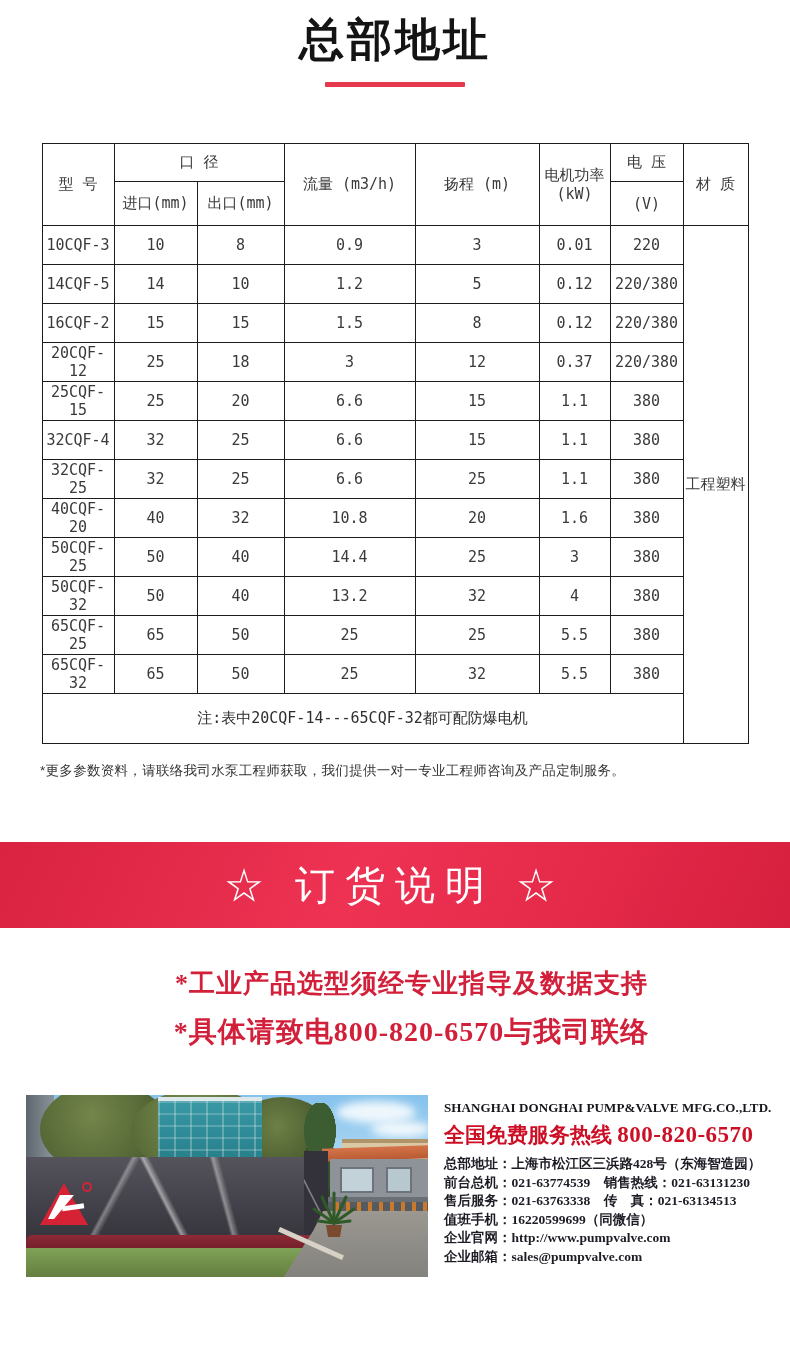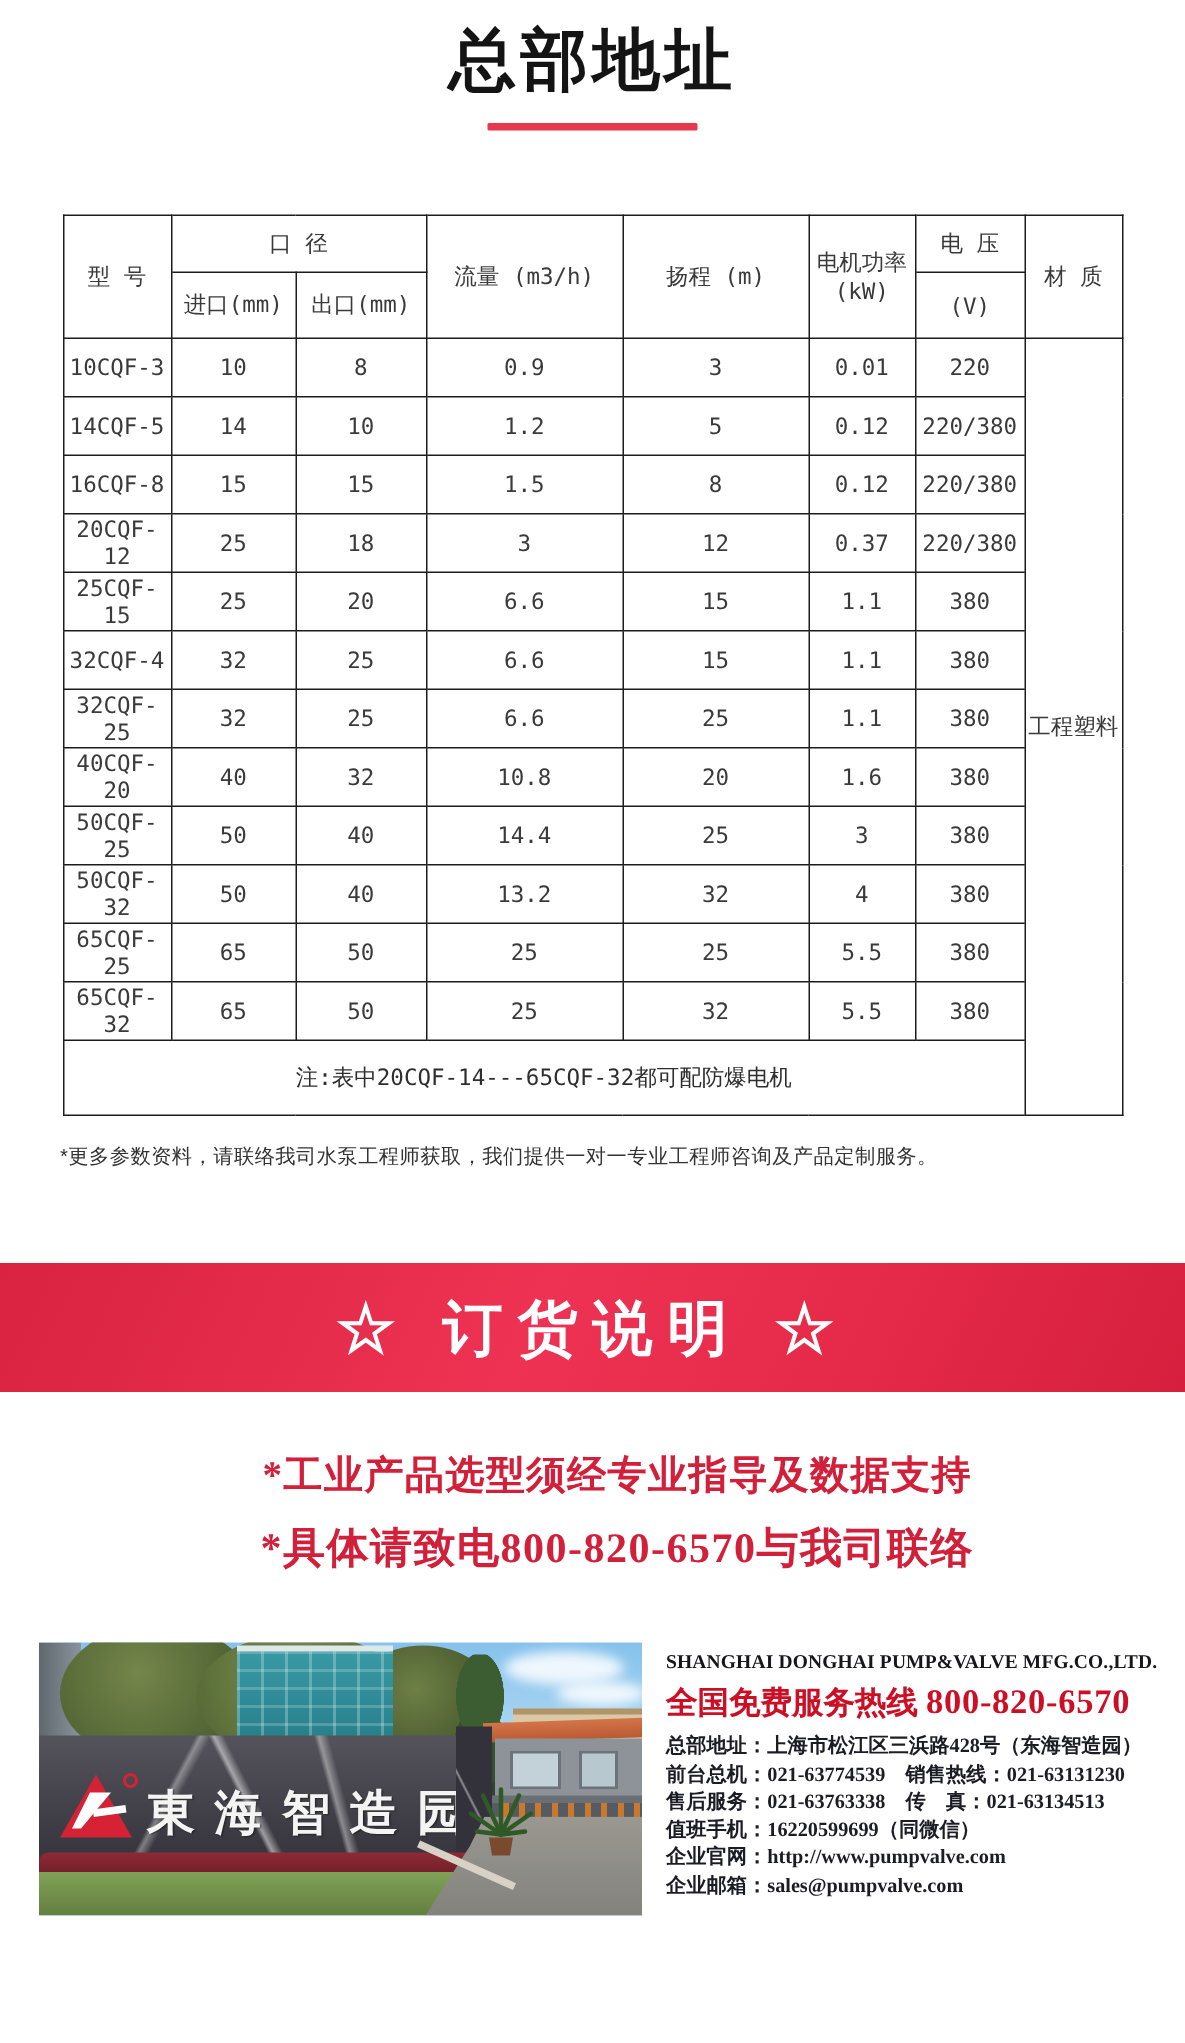--- a/index.html
+++ b/index.html
@@ -36,21 +36,21 @@
   .footnote {
     margin:18px 0 0 40px; font-size:13.5px; color:#333; letter-spacing:0.3px;
   }
   
   .order-banner {
     width:790px; height:86px; margin-top:62px;
     background:linear-gradient(115deg,#d92340 0%,#ee3253 45%,#e62a4a 70%,#d61f3e 100%);
     display:flex; align-items:center; justify-content:center;
   }
   .order-banner .banner-text {
-    color:#ffffff; font-size:40px; font-weight:700; letter-spacing:10px;
+    color:#ffffff; font-size:40px; font-weight:400; letter-spacing:10px;
   }
   
   .notice-line1, .notice-line2 {
     text-align:center; font-family:"Liberation Serif", serif; font-weight:bold;
     color:#d2203a; letter-spacing:1px;padding-left:33px;
   }
   .notice-line1 { margin-top:38px; font-size:26px; }
   .notice-line2 { margin-top:12px; font-size:28px; }
   
   .footer { display:flex; margin-top:44px; padding:0 26px 0 26px; }
@@ -168,21 +168,21 @@
       <tr>
         <td>14CQF-5</td>
         <td>14</td>
         <td>10</td>
         <td>1.2</td>
         <td>5</td>
         <td>0.12</td>
         <td>220/380</td>
       </tr>
       <tr>
-        <td>16CQF-8</td>
+        <td>16CQF-2</td>
         <td>15</td>
         <td>15</td>
         <td>1.5</td>
         <td>8</td>
         <td>0.12</td>
         <td>220/380</td>
       </tr>
       <tr>
         <td>20CQF-12</td>
         <td>25</td>
@@ -300,21 +300,20 @@
     <div class="gate" style="left:298px; top:102px; width:104px; height:32px;
                 border-top:5px solid #6a6f76; border-bottom:4px solid #596068;
                 background:repeating-linear-gradient(90deg,#c8792e 0 4px,#565b62 4px 11px);"></div>
     <div class="wall">
       <svg class="logo-svg" width="52" height="48" viewBox="0 0 52 48">
         <polygon points="24,2 48,44 0,44" fill="#d52234"></polygon>
         <polygon points="20,14 34,14 14,38 8,38" fill="#ffffff"></polygon>
         <rect x="22" y="24" width="22" height="5" fill="#ffffff" transform="rotate(-8 32 26)"></rect>
         <circle cx="47" cy="6" r="4" fill="none" stroke="#d52234" stroke-width="2"></circle>
       </svg>
-      <div class="sign-text">東海智造园</div>
     </div>
     <div class="pillar"></div>
     <div class="hedge"></div>
     <div class="grass"></div>
     <div class="drive"></div>
     <div class="curb"></div>
     <svg class="cycad-svg" width="52" height="52" viewBox="0 0 52 52">
       <g stroke="#2f5a28" stroke-width="3" stroke-linecap="round">
         <line x1="26" y1="34" x2="6" y2="20"></line>
           <line x1="26" y1="34" x2="14" y2="8"></line>

